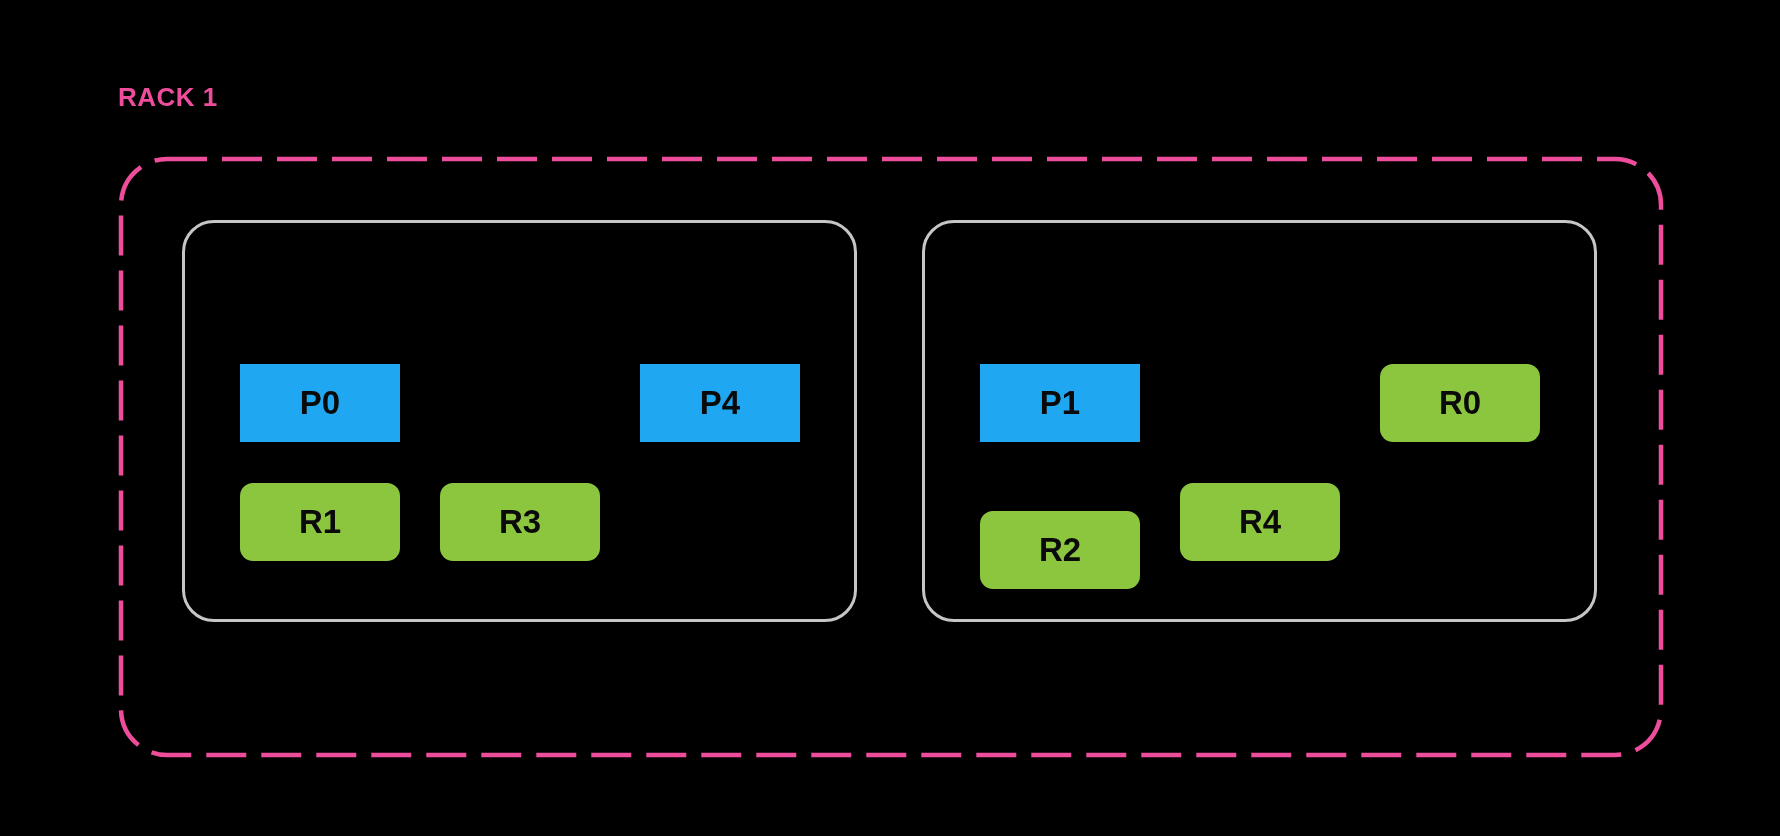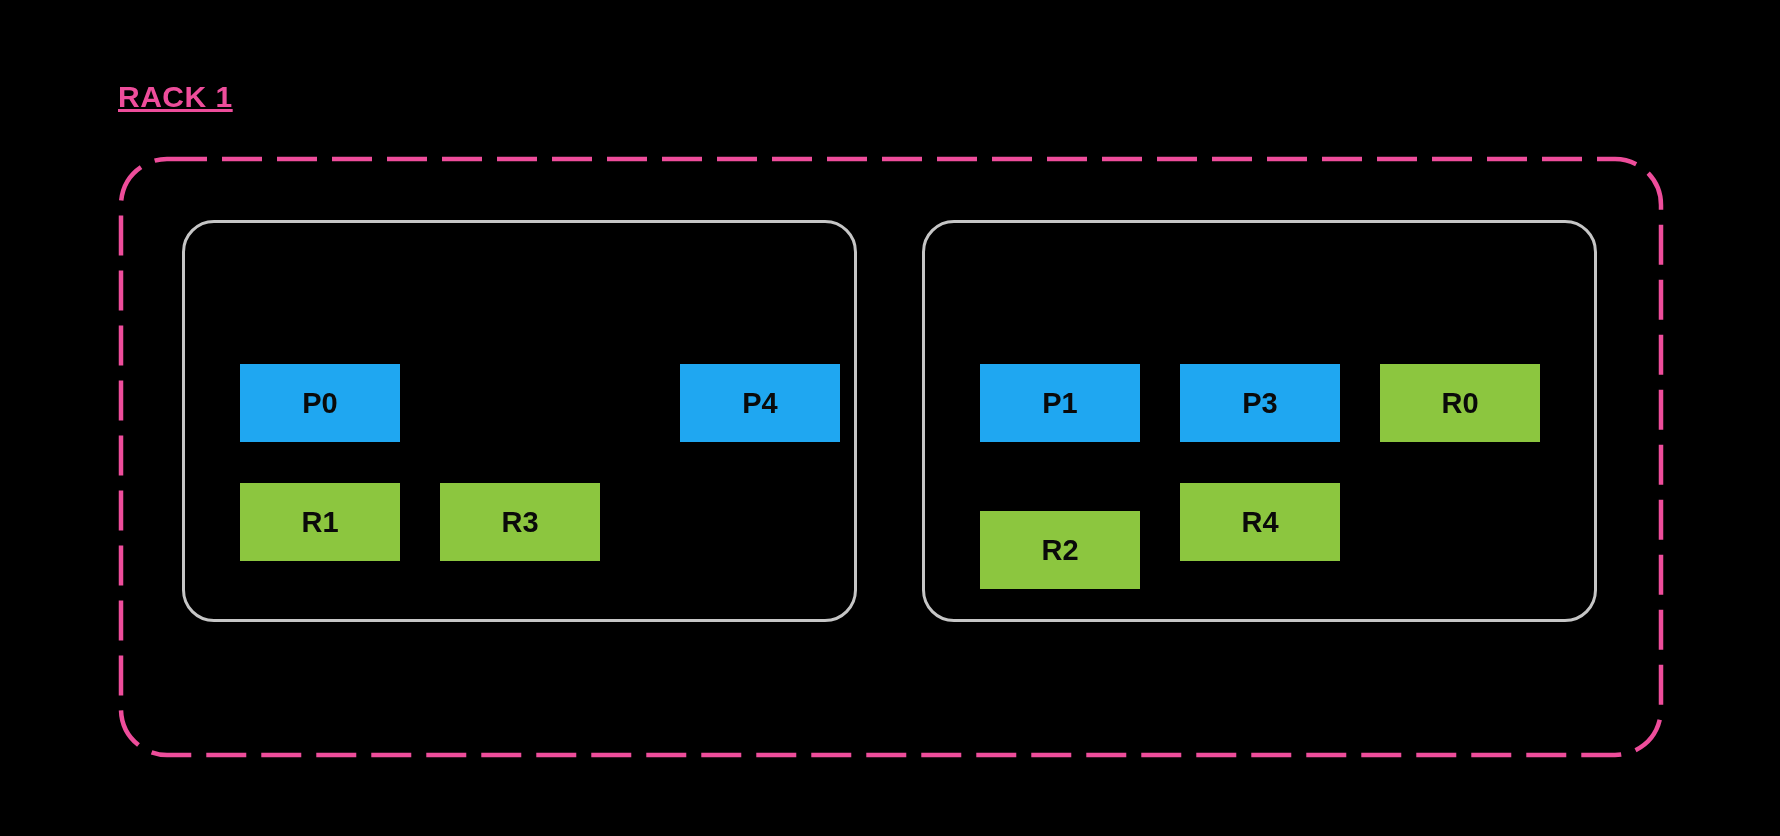--- a/index.html
+++ b/index.html
@@ -20,27 +20,26 @@
     position: relative;
     width: 1780px;
     height: 836px;
     background: var(--c-background);
     overflow: hidden;
   }
   .rack-label {
     position: absolute;
     left: 118px;
     top: 82px;
-    font-size: 30px;
+    font-size: 26px;
     font-weight: 700;
     letter-spacing: 0.5px;
     color: var(--c-rack-label);
     line-height: 30px;
     white-space: nowrap;
-    text-decoration: underline;
   }
   .rack-boundary {
     position: absolute;
     left: 118px;
     top: 156px;
     width: 1546px;
     height: 602px;
   }
   .node {
     position: absolute;
@@ -52,45 +51,44 @@
     background: transparent;
   }
   .node-left  { left: 182px; }
   .node-right { left: 922px; }
   .box {
     position: absolute;
     width: 160px;
     height: 78px;
     line-height: 78px;
     text-align: center;
-    font-size: 29px;
+    font-size: 33px;
     font-weight: 700;
     color: var(--c-box-text);
   }
   .box.primary { background: var(--c-primary); }
-  .box.replica { background: var(--c-replica); }
+  .box.replica { background: var(--c-replica); border-radius: 13px; }
 </style>
 </head>
 <body>
 
 <div class="canvas">
 
   <div class="rack-label">RACK 1</div>
 
   <svg class="rack-boundary" viewBox="0 0 1546 602" aria-hidden="true">
     <rect x="3" y="3" width="1540" height="596" rx="46" fill="none" stroke="var(--c-rack-border)" stroke-width="4.5" stroke-dasharray="40 15"></rect>
   </svg>
 
   <div class="node node-left"></div>
   <div class="node node-right"></div>
 
   <div class="box primary" style="left:240px; top:364px;">P0</div>
-  <div class="box primary" style="left:640px; top:364px;margin-left:40px;">P4</div>
+  <div class="box primary" style="left:640px; top:364px;">P4</div>
   <div class="box replica" style="left:240px; top:483px;">R1</div>
   <div class="box replica" style="left:440px; top:483px;">R3</div>
 
   <div class="box primary" style="left:980px; top:364px;">P1</div>
-  <div class="box primary" style="left:1180px; top:364px;">P3</div>
   <div class="box replica" style="left:1380px; top:364px;">R0</div>
   <div class="box replica" style="left:980px; top:483px;margin-top:28px;">R2</div>
   <div class="box replica" style="left:1180px; top:483px;">R4</div>
 
 </div>
 
 </body></html>

